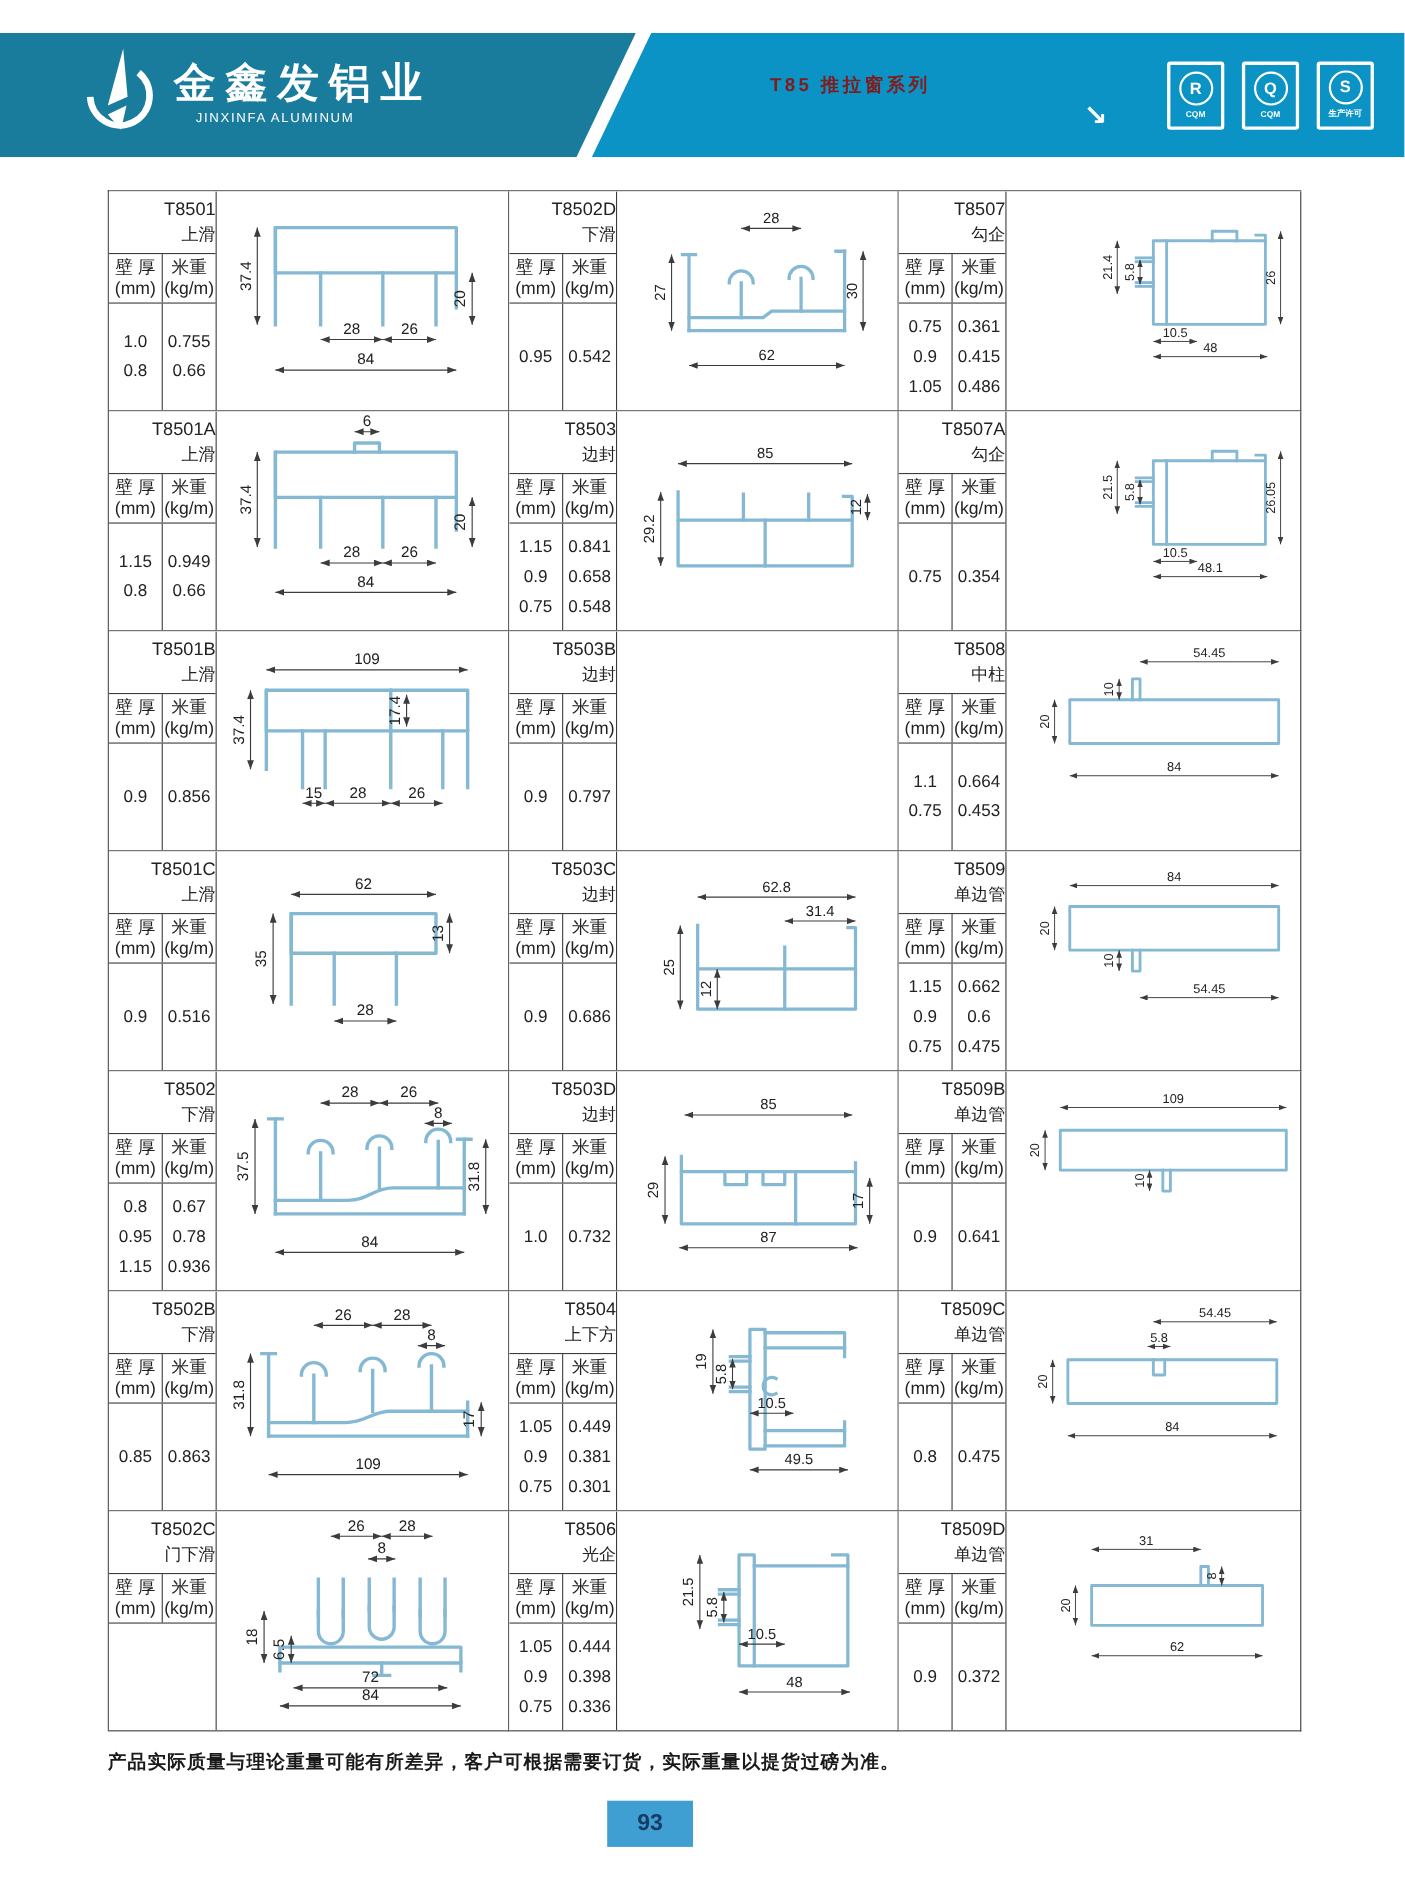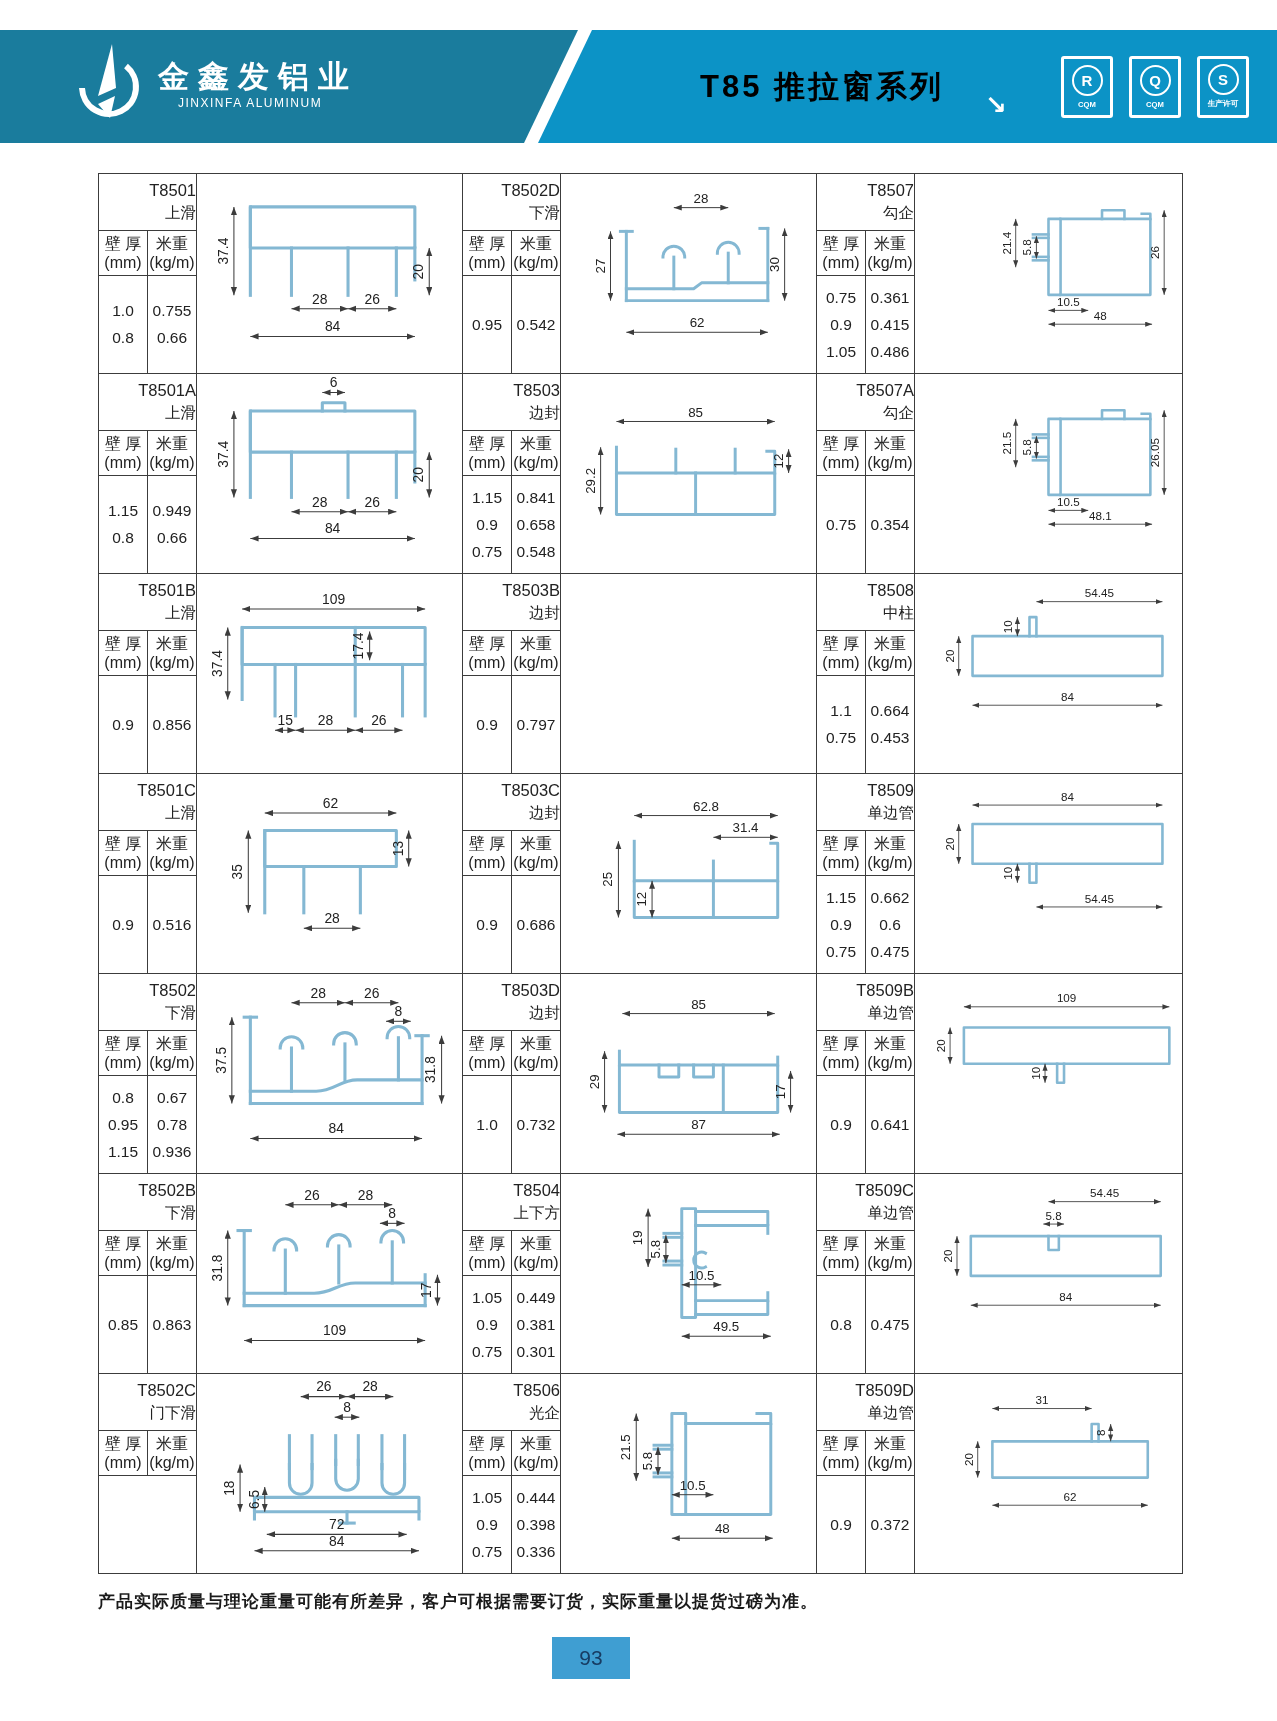--- a/index.html
+++ b/index.html
@@ -2,23 +2,23 @@
 <html><head>
 <meta charset="utf-8">
 <style>
   html,body{margin:0;padding:0;background:#fff;}
   body{width:1277px;height:1721px;position:relative;font-family:"Liberation Sans","DejaVu Sans",sans-serif;color:#222;}
   
   .band{position:absolute;top:30px;left:0;width:1277px;height:113px;}
   .band-left{position:absolute;inset:0;background:#1a7c9d;clip-path:polygon(0 0,578px 0,524px 113px,0 113px);}
   .band-right{position:absolute;inset:0;background:#0c93c6;clip-path:polygon(592px 0,1277px 0,1277px 113px,538px 113px);}
   .logo-wrap{position:absolute;left:68px;top:12px;display:flex;align-items:center;gap:16px;color:#fff;}
-  .company-cn{font-size:31px;font-weight:bold;letter-spacing:9px;line-height:1.2;}
+  .company-cn{font-size:38px;font-weight:bold;letter-spacing:9px;line-height:1.2;}
   .company-en{font-size:12px;font-weight:normal;letter-spacing:1.5px;margin-left:20px;}
-  .series-title{position:absolute;left:700px;top:36px;color:#000000;font-size:31px;font-weight:bold;letter-spacing:3px;}
+  .series-title{position:absolute;left:700px;top:36px;color:#7f1d1d;font-size:17px;font-weight:bold;letter-spacing:3px;}
   .series-arrow{position:absolute;left:985px;top:60px;color:#fff;font-size:26px;font-weight:bold;}
   .badges{position:absolute;right:28px;top:26px;display:flex;gap:16px;}
   .badge{width:46px;height:56px;border:3px solid #fff;border-radius:3px;display:flex;flex-direction:column;align-items:center;justify-content:center;color:#fff;}
   .badge-circle{width:27px;height:27px;border:2.5px solid #fff;border-radius:50%;display:flex;align-items:center;justify-content:center;font-size:15px;font-weight:bold;}
   .badge-sub{font-size:8.5px;font-weight:bold;margin-top:3px;letter-spacing:0;white-space:nowrap;transform:scale(.9);}
   
   .grid{position:absolute;left:98px;top:173px;width:1084px;display:grid;grid-template-columns:364px 354px 366px;grid-auto-rows:200px;border-top:1px solid #3c3c3c;border-left:1px solid #3c3c3c;}
   .cell{border-right:1px solid #3c3c3c;border-bottom:1px solid #3c3c3c;display:flex;overflow:hidden;background:#fff;}
   .info{width:97px;border-right:1px solid #3c3c3c;display:flex;flex-direction:column;flex-shrink:0;}
   .model-block{height:56px;border-bottom:1px solid #3c3c3c;text-align:right;display:flex;flex-direction:column;justify-content:center;gap:3px;}
@@ -30,21 +30,21 @@
   .vals{flex:1;display:flex;}
   .vcol{flex:1;display:flex;flex-direction:column;align-items:center;justify-content:center;gap:9px;font-size:15.5px;}
   .vcol:first-child{border-right:1px solid #3c3c3c;}
   .draw{flex:1;display:flex;align-items:flex-start;justify-content:center;}
   .draw svg{width:97%;max-height:198px;}
   .prof{fill:none;stroke:#84b8d3;stroke-width:3;stroke-linejoin:round;stroke-linecap:square;}
   .dim{stroke:#3c3c3c;stroke-width:1;}
   .dt{font-size:13.5px;fill:#222;font-family:"Liberation Sans",sans-serif;}
   
   .note{position:absolute;left:98px;top:1590px;font-size:17px;font-weight:bold;color:#1a1a1a;letter-spacing:1px;}
-  .pagebox{position:absolute;left:552px;top:1637px;width:78px;height:42px;background:#3f9ed2;display:flex;align-items:center;justify-content:center;font-size:21px;font-weight:normal;color:#173c63;}
+  .pagebox{position:absolute;left:552px;top:1637px;width:78px;height:42px;background:#3f9ed2;display:flex;align-items:center;justify-content:center;font-size:21px;font-weight:bold;color:#173c63;}
 </style>
 </head>
 <body>
 
 <div class="band">
   <div class="band-left"></div>
   <div class="band-right"></div>
   <div class="logo-wrap">
     <svg width="74" height="84" viewBox="0 0 74 84">
       <path d="M14,46 a27,27 0 1 0 44,-22" fill="none" stroke="#fff" stroke-width="6"></path>

